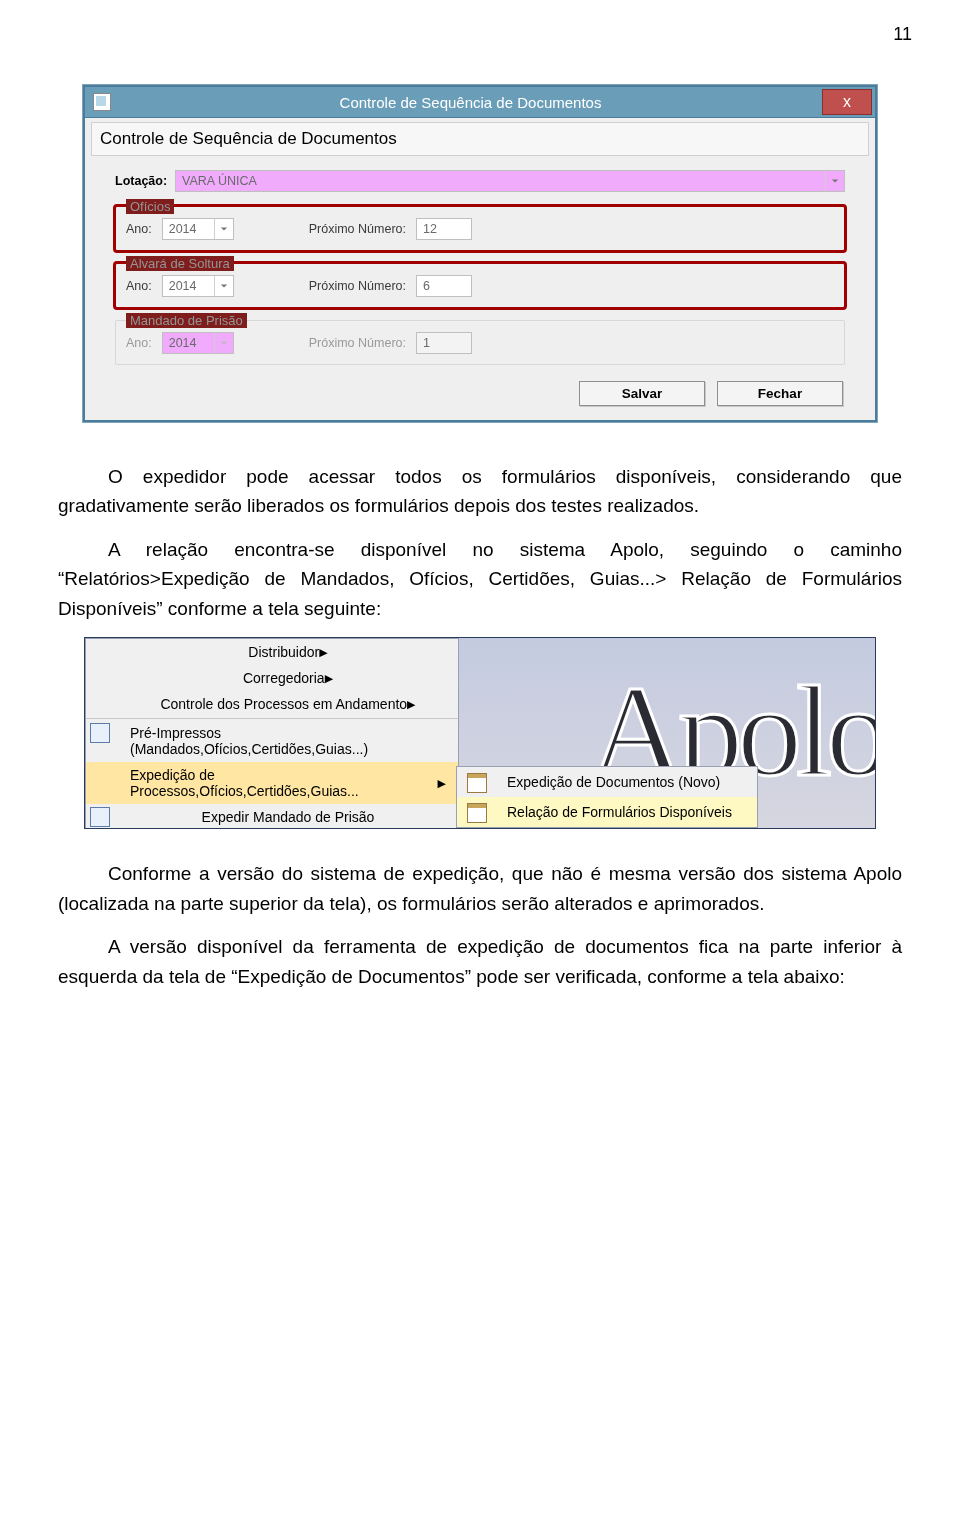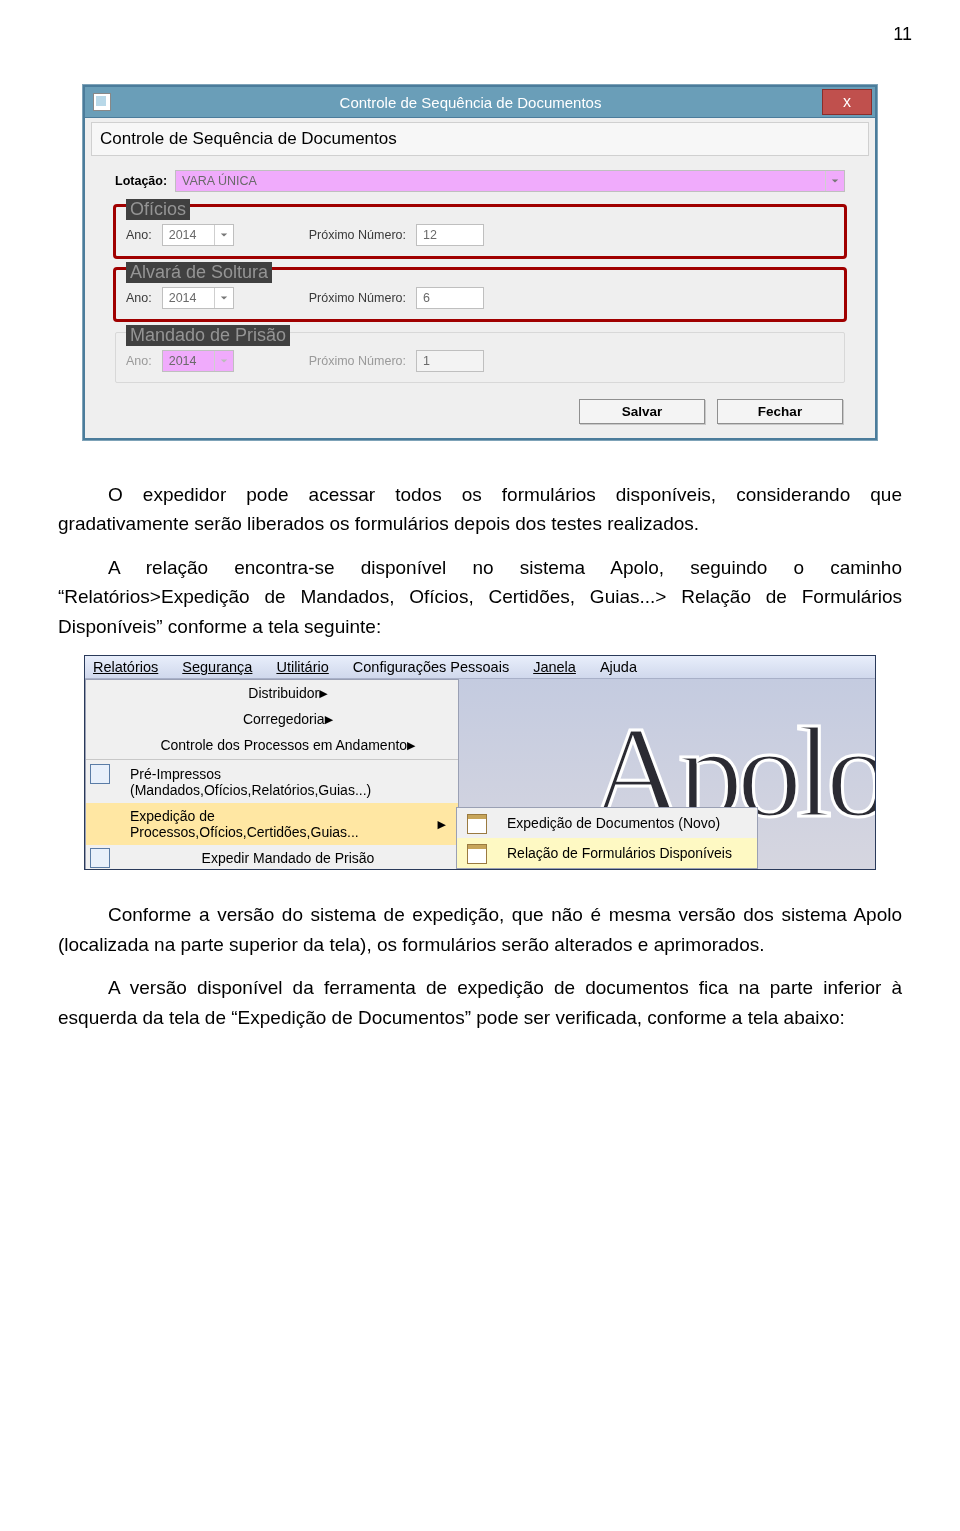--- a/index.html
+++ b/index.html
@@ -84,28 +84,28 @@
     border-left:1px solid #cfcfcf; display:flex;align-items:center;justify-content:center;
     color:#666;
   }
   .combo .chev svg{width:8px;height:8px;}
   .combo.big{flex:1;}
   .fieldset{
     border:1px solid #d8d8d8; border-radius:2px;
     margin:0 0 12px 0; padding:6px 10px 10px 10px; position:relative;
   }
   .fieldset .legend{
-    position:relative; top:-14px; background:#404040; display:inline-block;
-    padding:0 4px; font-size:18px; color:#949494;
+    position:relative; top:-14px; background:#7f1d1d; display:inline-block;
+    padding:0 4px; font-size:13px; color:#949494;
   }
   .fieldset.hl{ outline:3px solid #a00000; outline-offset:-1px;}
   .fieldset .inner{ display:flex; align-items:center; gap:10px; margin-top:-10px;}
   .lbl{color:#3a3a3a;text-align:center;}
   .combo.small{width:72px;}
-  .txt.small{width:68px;}
+  .txt.small{width:56px;}
   .txt.disabled{background:#f3f3f3;}
   .combo.disabled{background:#f0abfc;}
   .gap40{width:55px;}
   .btnbar{
     display:flex; justify-content:flex-end; gap:12px; padding:4px 2px 0 0;
   }
   .btn{
     border:1px solid #8f8f8f; background:#f4f4f4; padding:4px 12px;
     width:100px; text-align:center; font-size:13.5px; cursor:pointer;
     box-shadow: 1px 1px 0 #c8c8c8;
@@ -273,48 +273,40 @@
       </div>
 
     </div>
   </div>
 </div>
 
 <p class="body-text indent">O expedidor pode acessar todos os formulários disponíveis, considerando que gradativamente serão liberados os formulários depois dos testes realizados.</p>
 <p class="body-text indent">A relação encontra-se disponível no sistema Apolo, seguindo o caminho “Relatórios&gt;Expedição de Mandados, Ofícios, Certidões, Guias...&gt; Relação de Formulários Disponíveis” conforme a tela seguinte:</p>
 
 <div class="win2">
-  <div class="menubar">
-    <span class="mitem"><span class="ul">Relatórios</span></span>
-    <span class="mitem"><span class="ul">Segurança</span></span>
-    <span class="mitem"><span class="ul">Utilitário</span></span>
-    <span class="mitem">Configurações Pessoais</span>
-    <span class="mitem"><span class="ul">Janela</span></span>
-    <span class="mitem">Ajuda</span>
-  </div>
   <div class="menubody">
     <div class="apolo-bg">Apolo</div>
 
     <div class="dropdown">
       <div class="dd-item">
         <span>Distribuidor</span>
         <span class="arrow">▶</span>
       </div>
       <div class="dd-item">
         <span>Corregedoria</span>
         <span class="arrow">▶</span>
       </div>
       <div class="dd-item">
         <span>Controle dos Processos em Andamento</span>
         <span class="arrow">▶</span>
       </div>
       <div class="dd-sep"></div>
       <div class="dd-item">
         <span class="ico"><span class="icon-doc"></span></span>
-        <span>Pré-Impressos (Mandados,Ofícios,Relatórios,Guias...)</span>
+        <span>Pré-Impressos (Mandados,Ofícios,Certidões,Guias...)</span>
       </div>
       <div class="dd-item hl">
         <span>Expedição de Processos,Ofícios,Certidões,Guias...</span>
         <span class="arrow">▶</span>
       </div>
       <div class="dd-item">
         <span class="ico"><span class="icon-doc"></span></span>
         <span>Expedir Mandado de Prisão</span>
       </div>
     </div>

